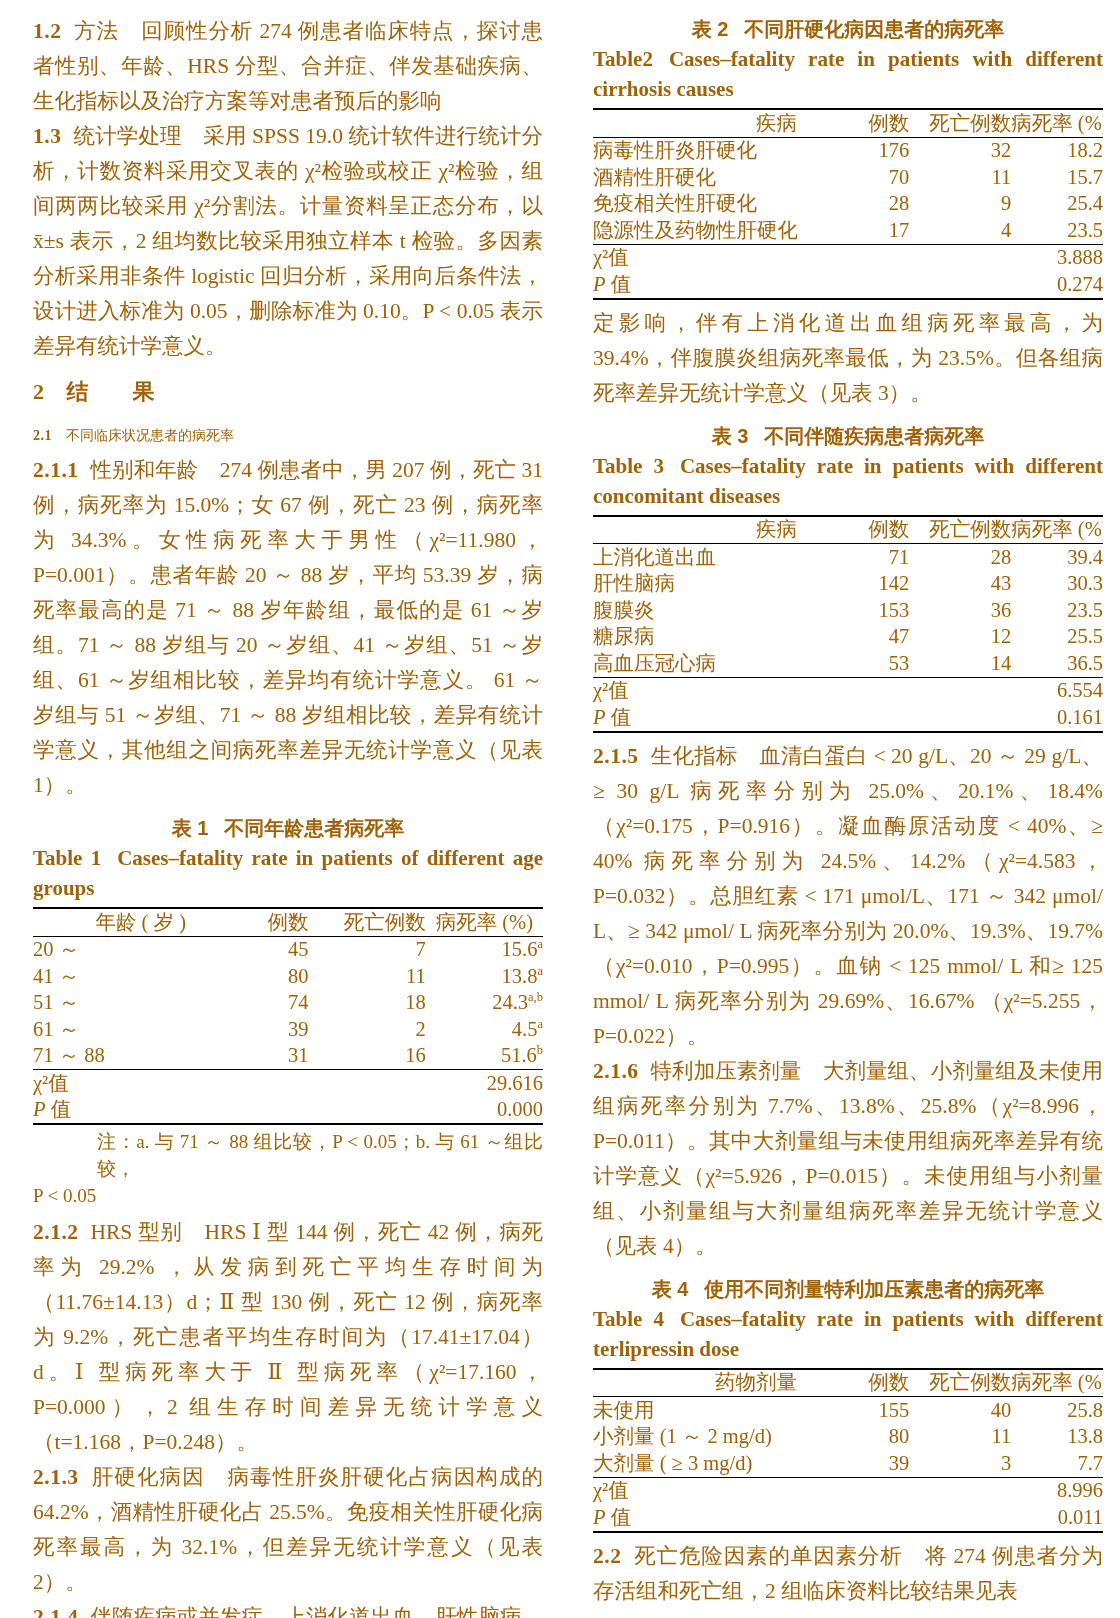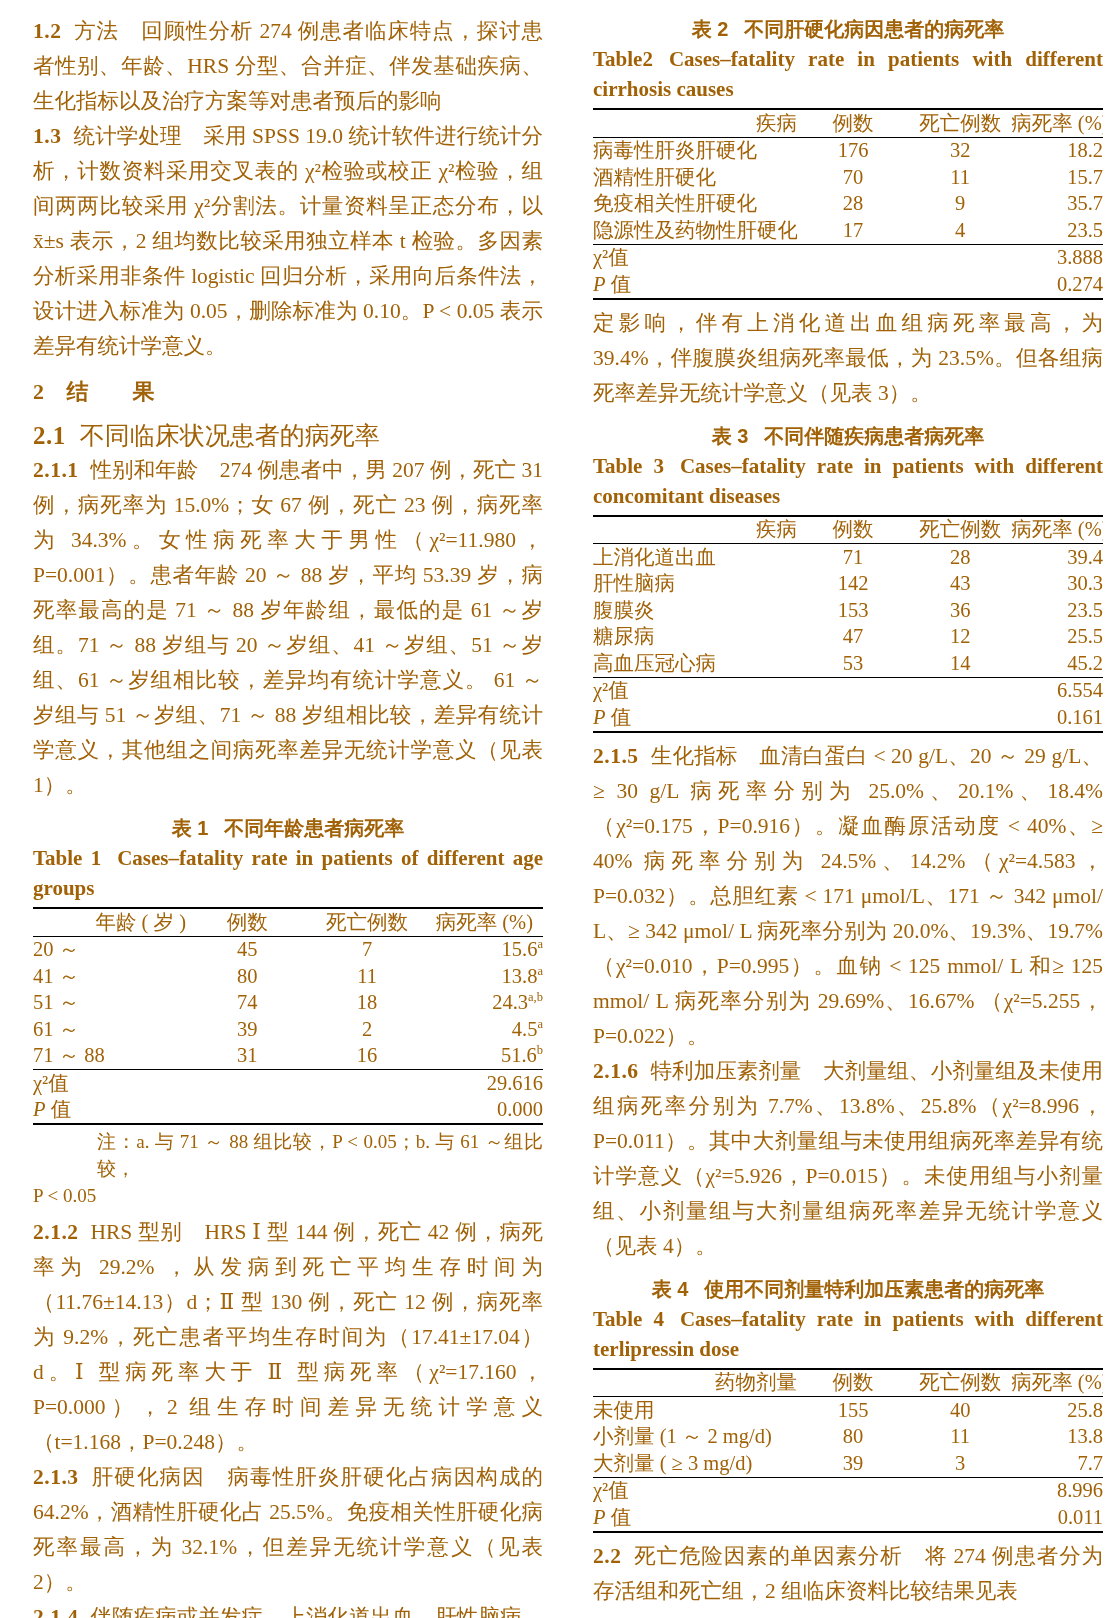--- a/index.html
+++ b/index.html
@@ -11,21 +11,21 @@
     margin-left:8px;
   }
   .cols{display:flex;gap:50px;}
   .col{flex:0 0 510px;width:510px;}
 
   
   .para{margin:0;font-size:21.5px;line-height:35px;text-align:justify;}
   .pnum{font-weight:700;margin-right:12px;letter-spacing:0.5px;}
   .h-main{margin:10px 0 8px 0;font-size:22px;line-height:36px;font-weight:700;}
   .h-main .pnum{margin-right:22px;}
-  .h-sub{margin:0;font-size:25px;line-height:35px;}
+  .h-sub{margin:0;font-size:14px;line-height:35px;}
   .h-sub .pnum{margin-right:14px;}
 
   
   .tblock{margin:10px 0 6px 0;}
   .cap-zh{
     text-align:center;font-family:"Liberation Sans","DejaVu Sans",sans-serif;
     font-weight:700;font-size:20px;line-height:30px;margin-top:4px;
   }
   .cap-zh .cap-title{margin-left:16px;}
   .cap-en{font-weight:700;font-size:21px;line-height:30px;text-align:justify;}
@@ -37,21 +37,21 @@
     border-top:2.4px solid #000;border-bottom:2.4px solid #000;
   }
   table.tbl th,table.tbl td{
     font-weight:400;padding:1.5px 0;line-height:23.5px;
     overflow:hidden;white-space:nowrap;
   }
   table.tbl thead tr{border-bottom:1.3px solid #000;}
   table.tbl tr.chi-row{border-top:1.8px solid #000;}
   th.h-name{text-align:right;}
   td.name{text-align:left;padding-left:20px;}
-  .num{text-align:center;}
+  .num{text-align:right;}
   td.rate,th.rate-h{text-align:right;padding-right:26px;}
   th.rate-h{text-align:center;padding-right:6px;}
   td.stats-label{text-align:left;padding-left:22px;}
   td.p-ital::first-letter{font-style:italic;}
   sup.tsup{font-size:12.5px;line-height:0;}
 
   
   .tnote{font-size:19px;line-height:27px;margin-top:3px;}
   .note-l1{padding-left:64px;text-align:justify;}
   .note-l2{padding-left:0;}
@@ -178,21 +178,21 @@
             <tr data-name="table-row">
                 <td class="name" data-name="cell-disease">酒精性肝硬化</td>
                 <td class="num" data-name="cell-cases">70</td>
                 <td class="num" data-name="cell-deaths">11</td>
                 <td class="rate" data-name="cell-rate">15.7</td>
               </tr>
             <tr data-name="table-row">
                 <td class="name" data-name="cell-disease">免疫相关性肝硬化</td>
                 <td class="num" data-name="cell-cases">28</td>
                 <td class="num" data-name="cell-deaths">9</td>
-                <td class="rate" data-name="cell-rate">35.7</td>
+                <td class="rate" data-name="cell-rate">25.4</td>
               </tr>
             <tr data-name="table-row">
                 <td class="name" data-name="cell-disease">隐源性及药物性肝硬化</td>
                 <td class="num" data-name="cell-cases">17</td>
                 <td class="num" data-name="cell-deaths">4</td>
                 <td class="rate" data-name="cell-rate">23.5</td>
               </tr>
             <tr class="chi-row" data-name="chi-square-row">
                 <td class="stats-label" colspan="3" data-name="chi-square-label">χ²值</td>
                 <td class="rate" data-name="chi-square-value">3.888</td>
@@ -247,21 +247,21 @@
             <tr data-name="table-row">
                 <td class="name" data-name="cell-disease">糖尿病</td>
                 <td class="num" data-name="cell-cases">47</td>
                 <td class="num" data-name="cell-deaths">12</td>
                 <td class="rate" data-name="cell-rate">25.5</td>
               </tr>
             <tr data-name="table-row">
                 <td class="name" data-name="cell-disease">高血压冠心病</td>
                 <td class="num" data-name="cell-cases">53</td>
                 <td class="num" data-name="cell-deaths">14</td>
-                <td class="rate" data-name="cell-rate">45.2</td>
+                <td class="rate" data-name="cell-rate">36.5</td>
               </tr>
             <tr class="chi-row" data-name="chi-square-row">
                 <td class="stats-label" colspan="3" data-name="chi-square-label">χ²值</td>
                 <td class="rate" data-name="chi-square-value">6.554</td>
               </tr>
             <tr data-name="p-value-row">
                 <td class="stats-label p-ital" colspan="3" data-name="p-value-label">P 值</td>
                 <td class="rate" data-name="p-value">0.161</td>
               </tr>
           </tbody>

